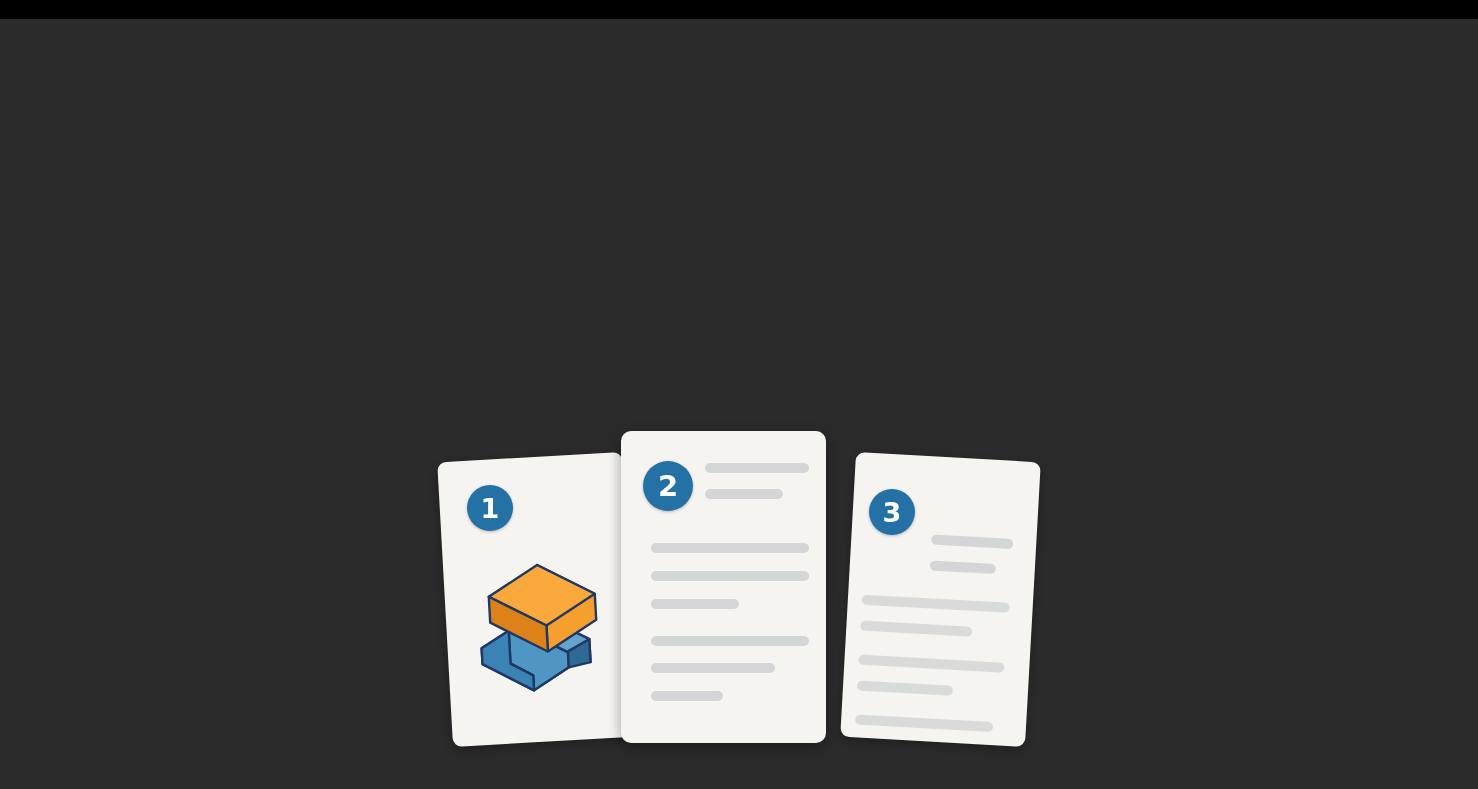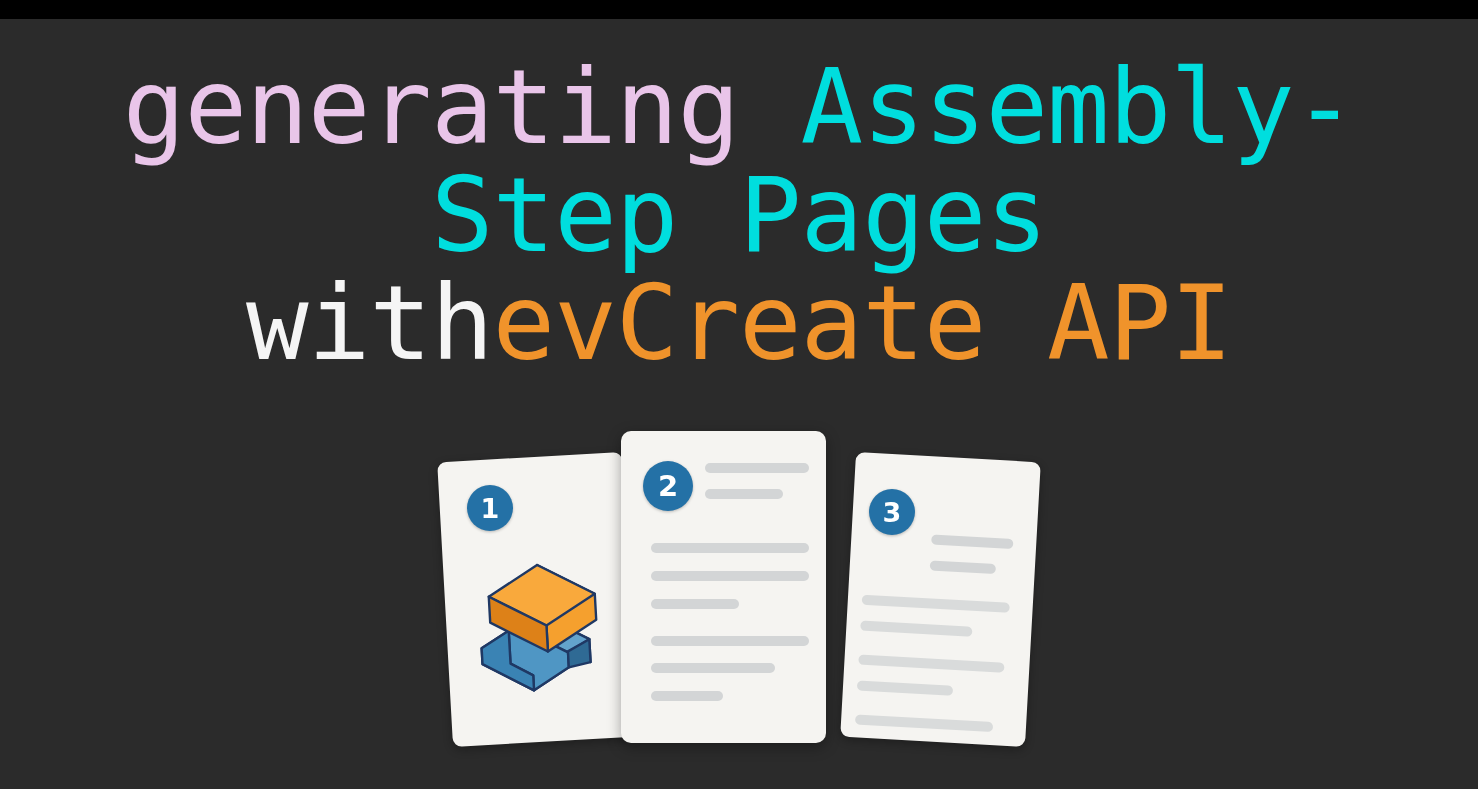--- a/index.html
+++ b/index.html
@@ -101,21 +101,20 @@
   
   #iso{ position:absolute; left:22px; top:100px; z-index:5; }
 </style>
 </head>
 <body>
 
 <div id="top-bar"></div>
 
 <div id="slide">
 
-  <h1 id="title"><span class="t-pink">generating </span><span class="t-cyan">Assembly-</span><span class="t-cyan">Step Pages </span><span class="t-white">with</span><span class="t-orange">evCreate API</span></h1>
 
   <div id="illustration">
 
     <div class="page" id="page-1">
       <svg id="iso" width="145" height="150" viewBox="0 0 145 150">
 
         <g>
           <path d="M62 52 L120 85 L120 108 L98 96 L98 112 L62 133 L12 104 L12 88 L40 72 L40 64 Z" fill="#4f96c4" stroke="#1f3864" stroke-width="2.4" stroke-linejoin="round"></path>
           <path d="M62 52 L120 85 L98 97 L40 64 Z" fill="#63a3cd" stroke="#1f3864" stroke-width="2.4" stroke-linejoin="round"></path>
           <path d="M40 64 L98 97 L98 112 L62 133 L62 118 L40 105 Z" fill="#4f96c4" stroke="#1f3864" stroke-width="2.4" stroke-linejoin="round"></path>

